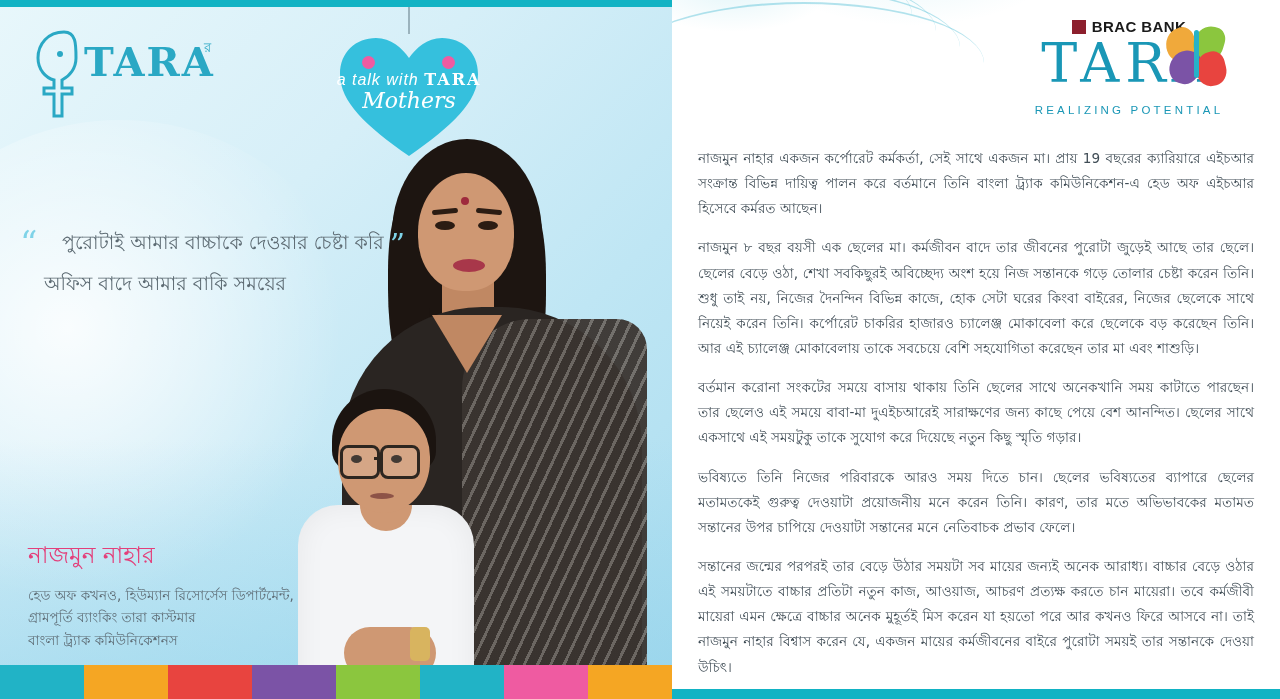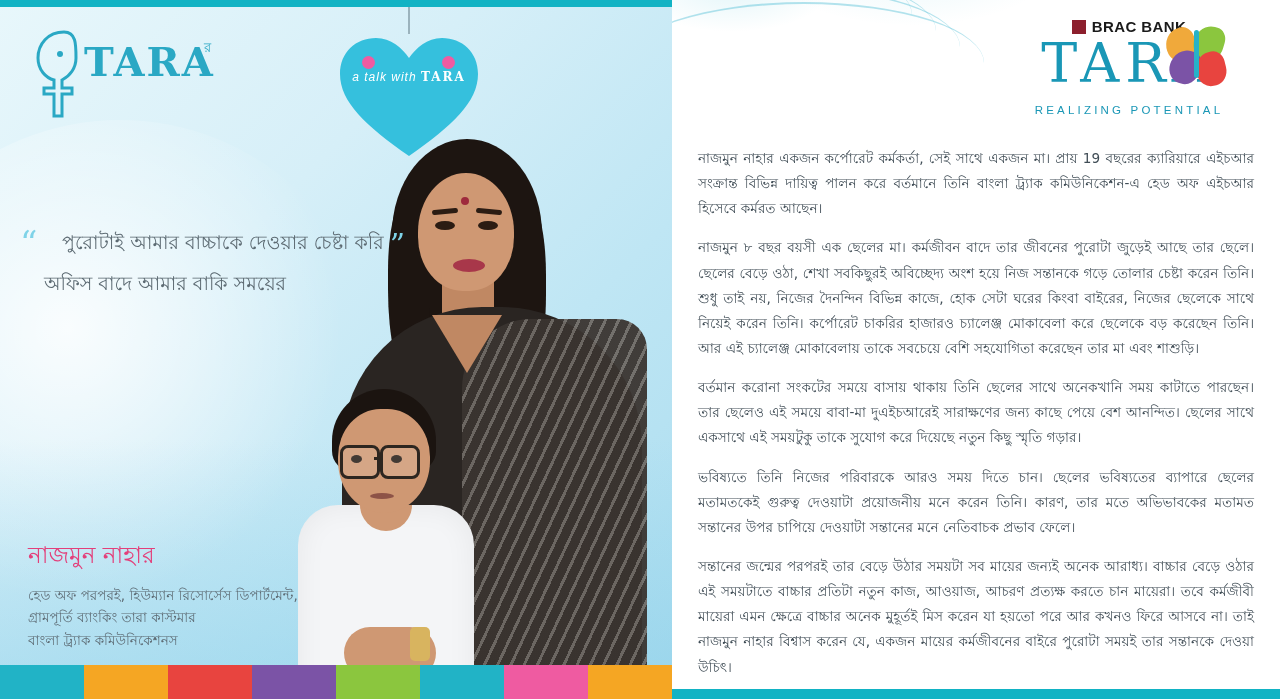--- a/index.html
+++ b/index.html
@@ -93,21 +93,21 @@
     position: absolute;
     left: 18px; top: 30px;
     width: 146px; height: 132px;
   }
   .heart .h-text {
     position: absolute;
     width: 146px;
     text-align: center;
     color: #ffffff;
   }
-  .heart .h-line1 { top: 40px; font-size: 12px; letter-spacing: 1px; }
+  .heart .h-line1 { top: 40px; font-size: 16px; letter-spacing: 1px; }
   .heart .h-line1 em { font-style: italic; }
   .heart .h-line1 b { font-family: "DejaVu Serif", serif; letter-spacing: 2px; }
   .heart .h-line2 { top: 58px; font-size: 22px; font-family: "DejaVu Serif", serif; font-style: italic; }
   .dot-pink {
     position: absolute;
     width: 13px; height: 13px;
     border-radius: 50%;
     background: #ef5ba1;
   }
   
@@ -436,20 +436,21 @@
       <svg class="heart" viewBox="0 0 146 132">
         <path d="M73 126 C 30 96, 4 72, 4 44 C 4 22, 20 8, 40 8 C 55 8, 66 18, 73 28 C 80 18, 91 8, 106 8 C 126 8, 142 22, 142 44 C 142 72, 116 96, 73 126 Z" fill="#35c0dd"></path>
       </svg>
       <div class="dot-pink" style="left:44px; top:56px;"></div>
       <div class="dot-pink" style="left:124px; top:56px;"></div>
       <div class="heart">
         <div class="h-text h-line1">
           <em>a talk with</em>
           <b>TARA</b>
         </div>
+        <div class="h-text h-line2">Mothers</div>
       </div>
     </div>
 
     <div class="photo">
       <div class="woman-hair"></div>
       <div class="woman-hair-side-l"></div>
       <div class="woman-hair-side-r"></div>
       <div class="woman-neck"></div>
       <div class="woman-body"></div>
       <div class="saree-drape"></div>
@@ -482,21 +483,21 @@
       <div class="qline qline2">
         <span>পুরোটাই আমার বাচ্চাকে দেওয়ার চেষ্টা করি</span>
         <span class="qmark-close">”</span>
       </div>
       <div class="qline">অফিস বাদে আমার বাকি সময়ের</div>
     </div>
 
     <div class="name-block">
       <div class="person-name">নাজমুন নাহার</div>
       <div class="person-role">
-        <div>হেড অফ পরপরই, হিউম্যান রিসোর্সেস ডিপার্টমেন্ট,</div>
+        <div>হেড অফ কখনও, হিউম্যান রিসোর্সেস ডিপার্টমেন্ট,</div>
         <div>গ্রামপূর্তি ব্যাংকিং তারা কাস্টমার</div>
         <div>বাংলা ট্র্যাক কমিউনিকেশনস</div>
       </div>
     </div>
 
     <div class="ribbon" id="ribbon">
         <span style="background: rgb(33, 179, 198);"></span>
         <span style="background: rgb(245, 166, 35);"></span>
         <span style="background: rgb(232, 68, 63);"></span>
         <span style="background: rgb(123, 83, 166);"></span>

